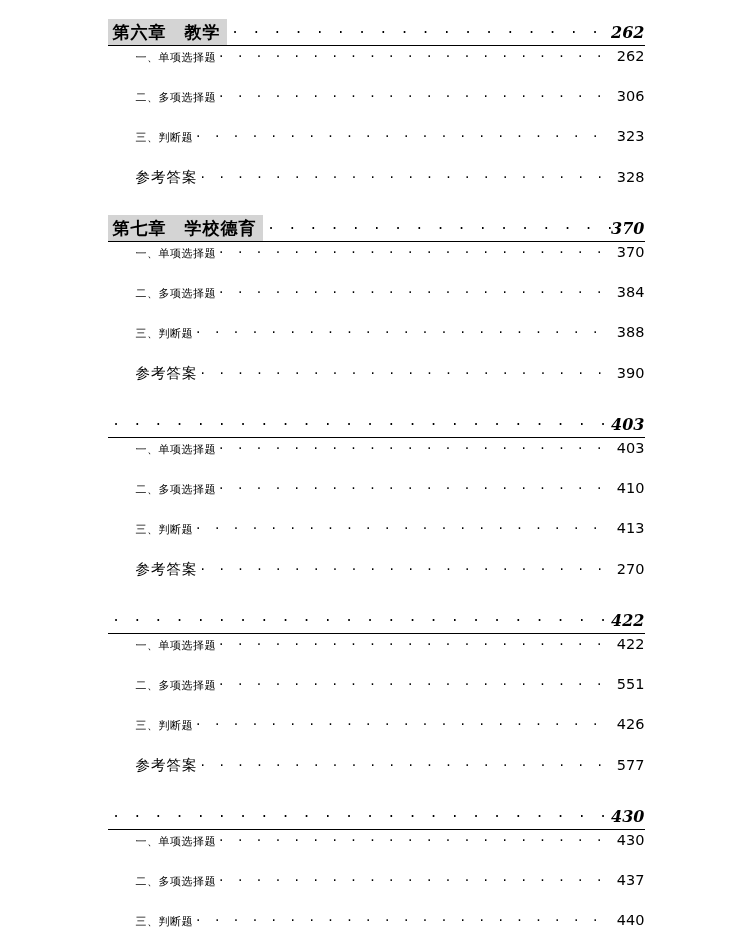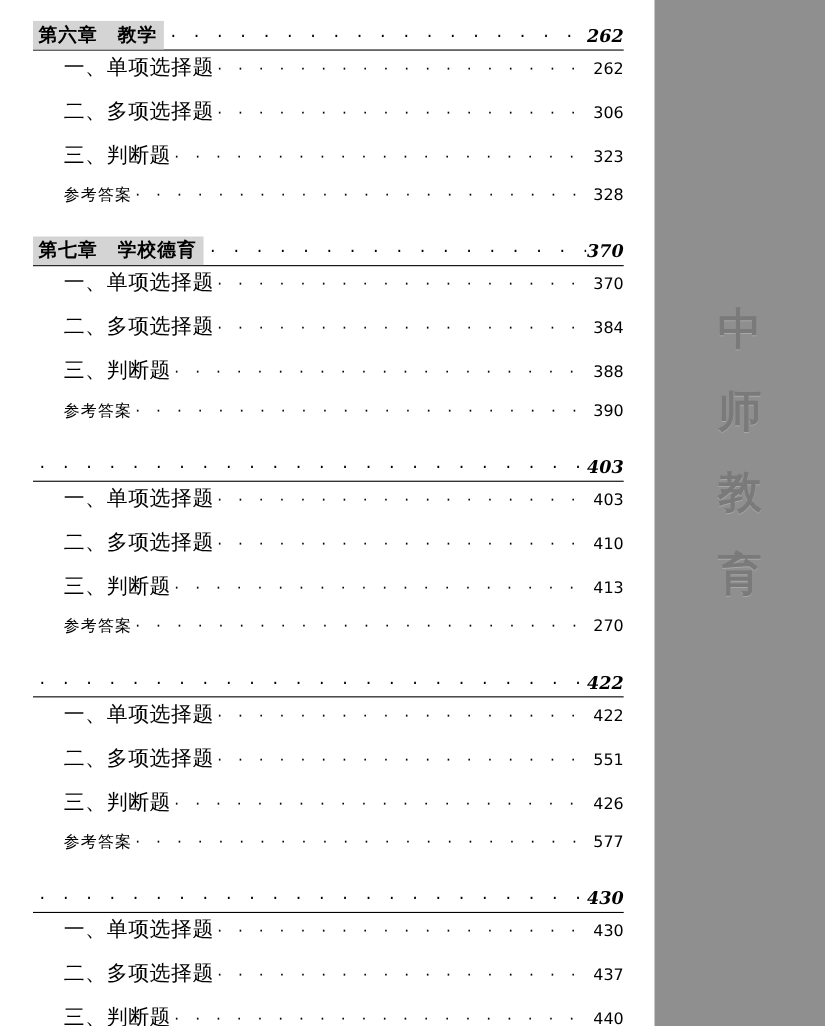--- a/index.html
+++ b/index.html
@@ -13,20 +13,22 @@
     font-family: "Liberation Serif", "DejaVu Serif", serif;
     position: relative;
     overflow: hidden;
   }
 
   
   .page {
     position: absolute;
     inset: 0;
     display: flex;
+    flex-direction: column;
+    align-items: center;
   }
 
   .toc-area {
     width: 595px;
     height: 933px;
     box-sizing: border-box;
     padding: 14px 28px 0 30px;
     position: relative;
   }
 
@@ -105,21 +107,21 @@
   
   .section-row {
     display: flex;
     align-items: baseline;
     height: 40px;
     padding-left: 28px;
     box-sizing: border-box;
   }
   .section-label {
     font-family: "DejaVu Sans", "Liberation Sans", sans-serif;
-    font-size: 19px;
+    font-size: 11px;
     color: #000;
     white-space: nowrap;
     letter-spacing: 0.5px;
   }
   .section-label.answer {
     font-family: "DejaVu Serif", "Liberation Serif", serif;
     font-size: 14.5px;
     letter-spacing: 1px;
   }
   .section-dots {

